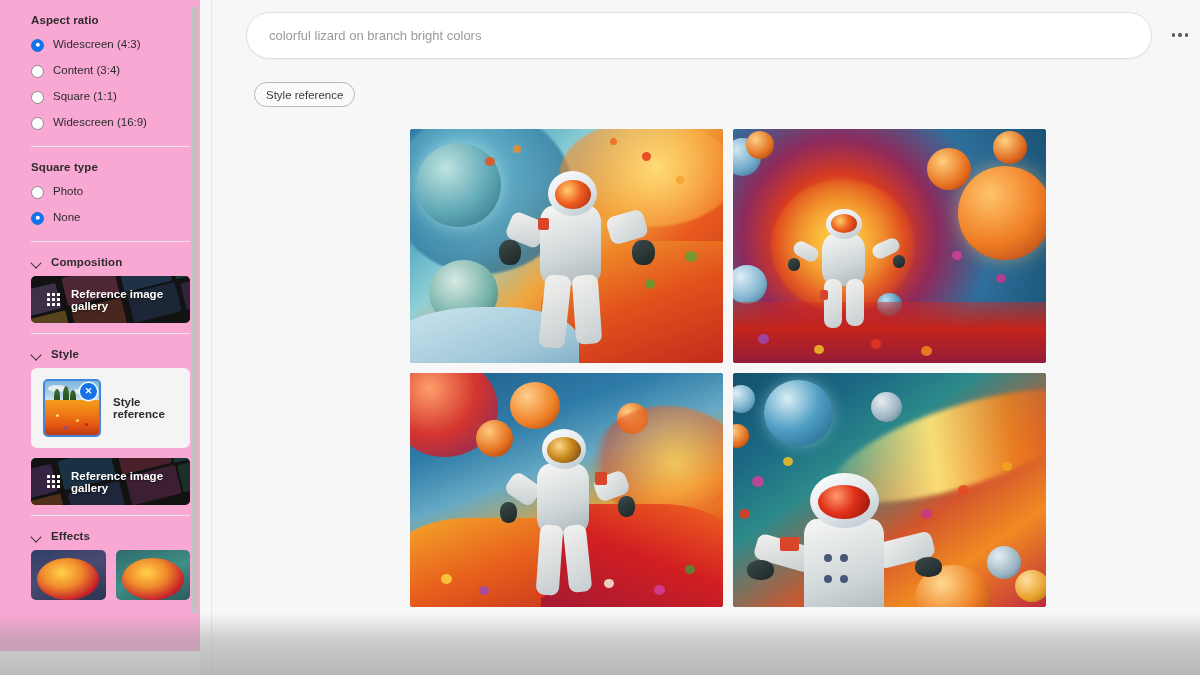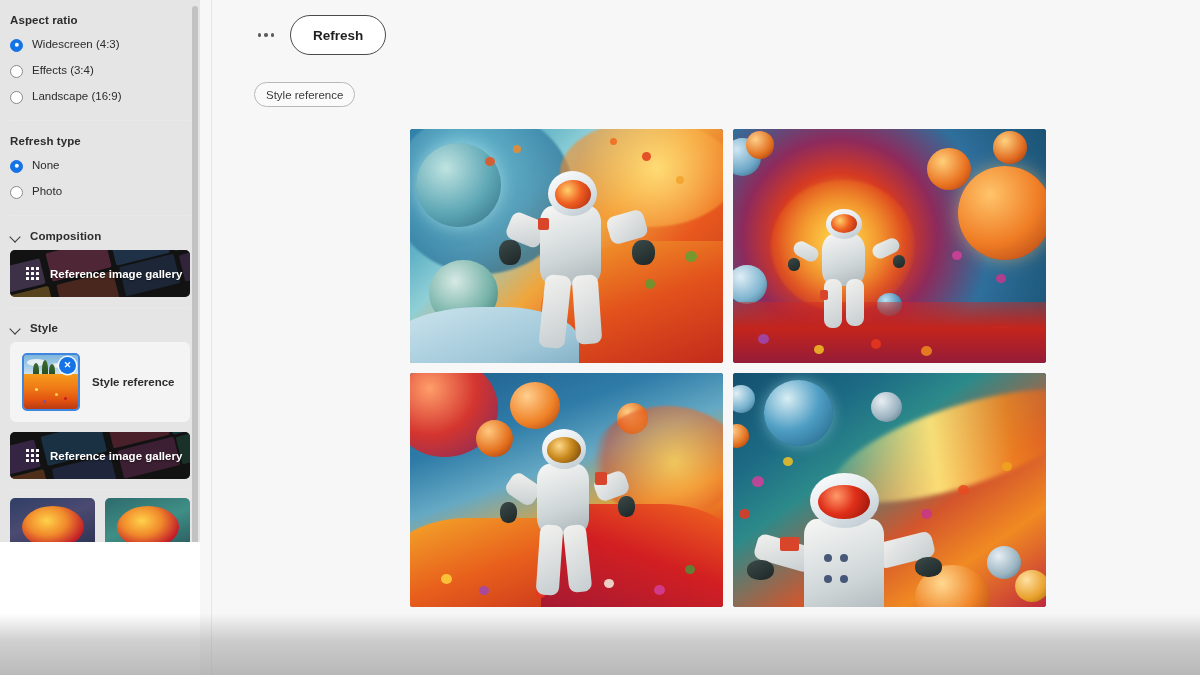--- a/index.html
+++ b/index.html
@@ -8,24 +8,25 @@
     overflow: hidden;
     font-family: "Liberation Sans", sans-serif;
     background: #ffffff;
     color: #2c2c2c;
   }
   .app { position: relative; width: 1200px; height: 675px; display: flex; }
 
   
   .sidebar {
     position: relative;
-    width: 200px; height: 542px;
-    background: #e5e5e5;
+    width: 200px; height: 651px;
+    background: #f9a8d4;
     overflow: hidden;
     flex: 0 0 200px;
+    padding-left: 21px;
   }
   .sidebar-inner { padding: 0 10px; }
 
   .section { padding-top: 6px; }
   .section-divider { border-top: 1px solid #e8e8e8; margin-top: 10px; }
 
   .section-title {
     font-size: 11.5px; font-weight: bold; color: #2c2c2c;
     letter-spacing: .1px; padding: 8px 0 6px 0;
   }
@@ -228,40 +229,44 @@
 
       <div class="section">
         <div class="section-title">Aspect ratio</div>
 
         <div class="radio-row">
           <span class="radio checked"></span>
           <span class="radio-label">Widescreen (4:3)</span>
         </div>
         <div class="radio-row">
           <span class="radio"></span>
-          <span class="radio-label">Effects (3:4)</span>
+          <span class="radio-label">Content (3:4)</span>
         </div>
         <div class="radio-row">
           <span class="radio"></span>
-          <span class="radio-label">Landscape (16:9)</span>
+          <span class="radio-label">Square (1:1)</span>
+        </div>
+        <div class="radio-row">
+          <span class="radio"></span>
+          <span class="radio-label">Widescreen (16:9)</span>
         </div>
       </div>
 
       <div class="section-divider"></div>
 
       <div class="section">
-        <div class="section-title">Refresh type</div>
-
+        <div class="section-title">Square type</div>
+
+        <div class="radio-row">
+          <span class="radio"></span>
+          <span class="radio-label">Photo</span>
+        </div>
         <div class="radio-row">
           <span class="radio checked"></span>
           <span class="radio-label">None</span>
-        </div>
-        <div class="radio-row">
-          <span class="radio"></span>
-          <span class="radio-label">Photo</span>
         </div>
       </div>
 
       <div class="section-divider"></div>
 
       <div class="section">
         <div class="section-title collapsible">
           <span class="chev"></span>
           <span>Composition</span>
         </div>
@@ -343,20 +348,24 @@
                 <b></b>
             </span>
             <span>Reference image gallery</span>
           </div>
         </div>
       </div>
 
       <div class="section-divider"></div>
 
       <div class="section">
+        <div class="section-title collapsible">
+          <span class="chev"></span>
+          <span>Effects</span>
+        </div>
         <div class="effects-row">
           <div class="effect-thumb effect-a">
             <span class="effect-blob"></span>
           </div>
           <div class="effect-thumb effect-b">
             <span class="effect-blob"></span>
           </div>
         </div>
       </div>
 
@@ -365,26 +374,26 @@
     <div class="sb-track">
       <div class="sb-thumb"></div>
     </div>
   </aside>
 
   <div class="sidebar-rule"></div>
 
   <main class="main">
 
     <div class="topbar">
+      <div class="prompt-field">colorful lizard on branch bright colors</div>
       <button class="dots-btn">
         <b></b>
         <b></b>
         <b></b>
       </button>
-      <button class="refresh-btn">Refresh</button>
     </div>
 
     <div class="chips-row">
       <span class="chip">Style reference</span>
     </div>
 
     <div class="results-grid">
 
       <div class="result-card">
         <div class="art" style="background:linear-gradient(135deg,#2f7fa8 0%,#49a4bf 18%,#8fcfd6 34%,#f0a63c 52%,#e8581e 70%,#b2331a 100%);">

